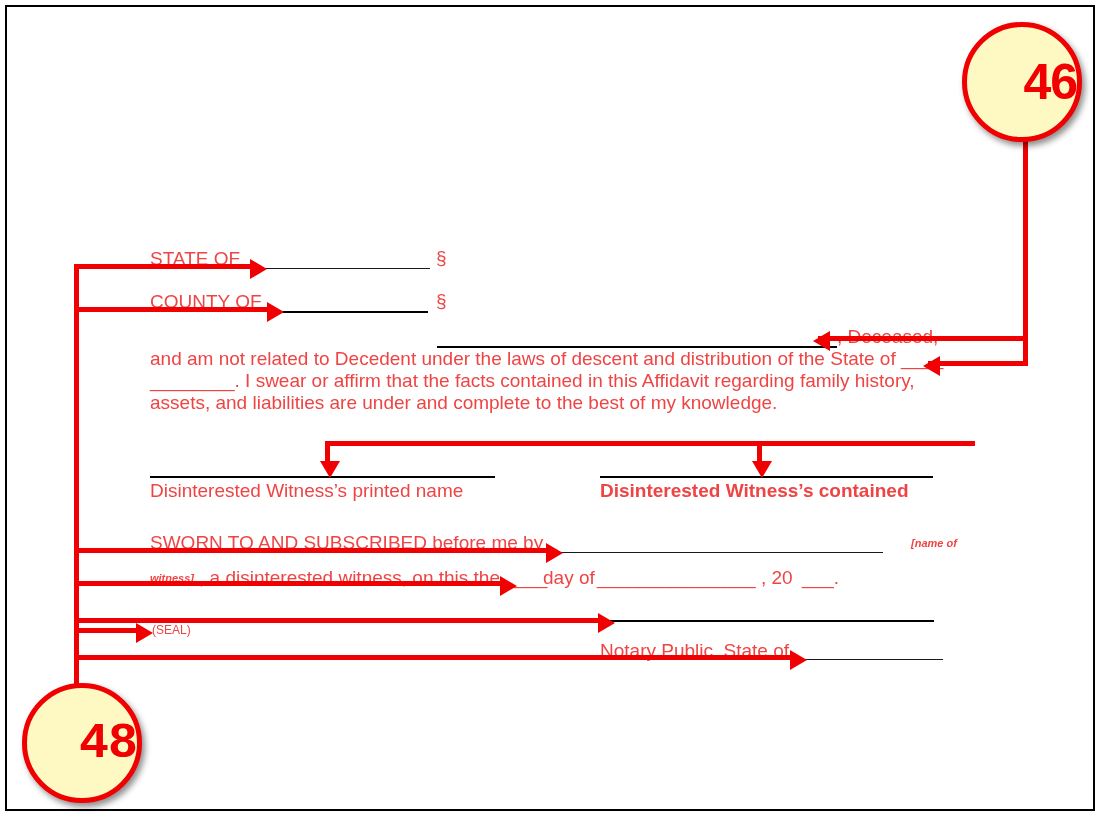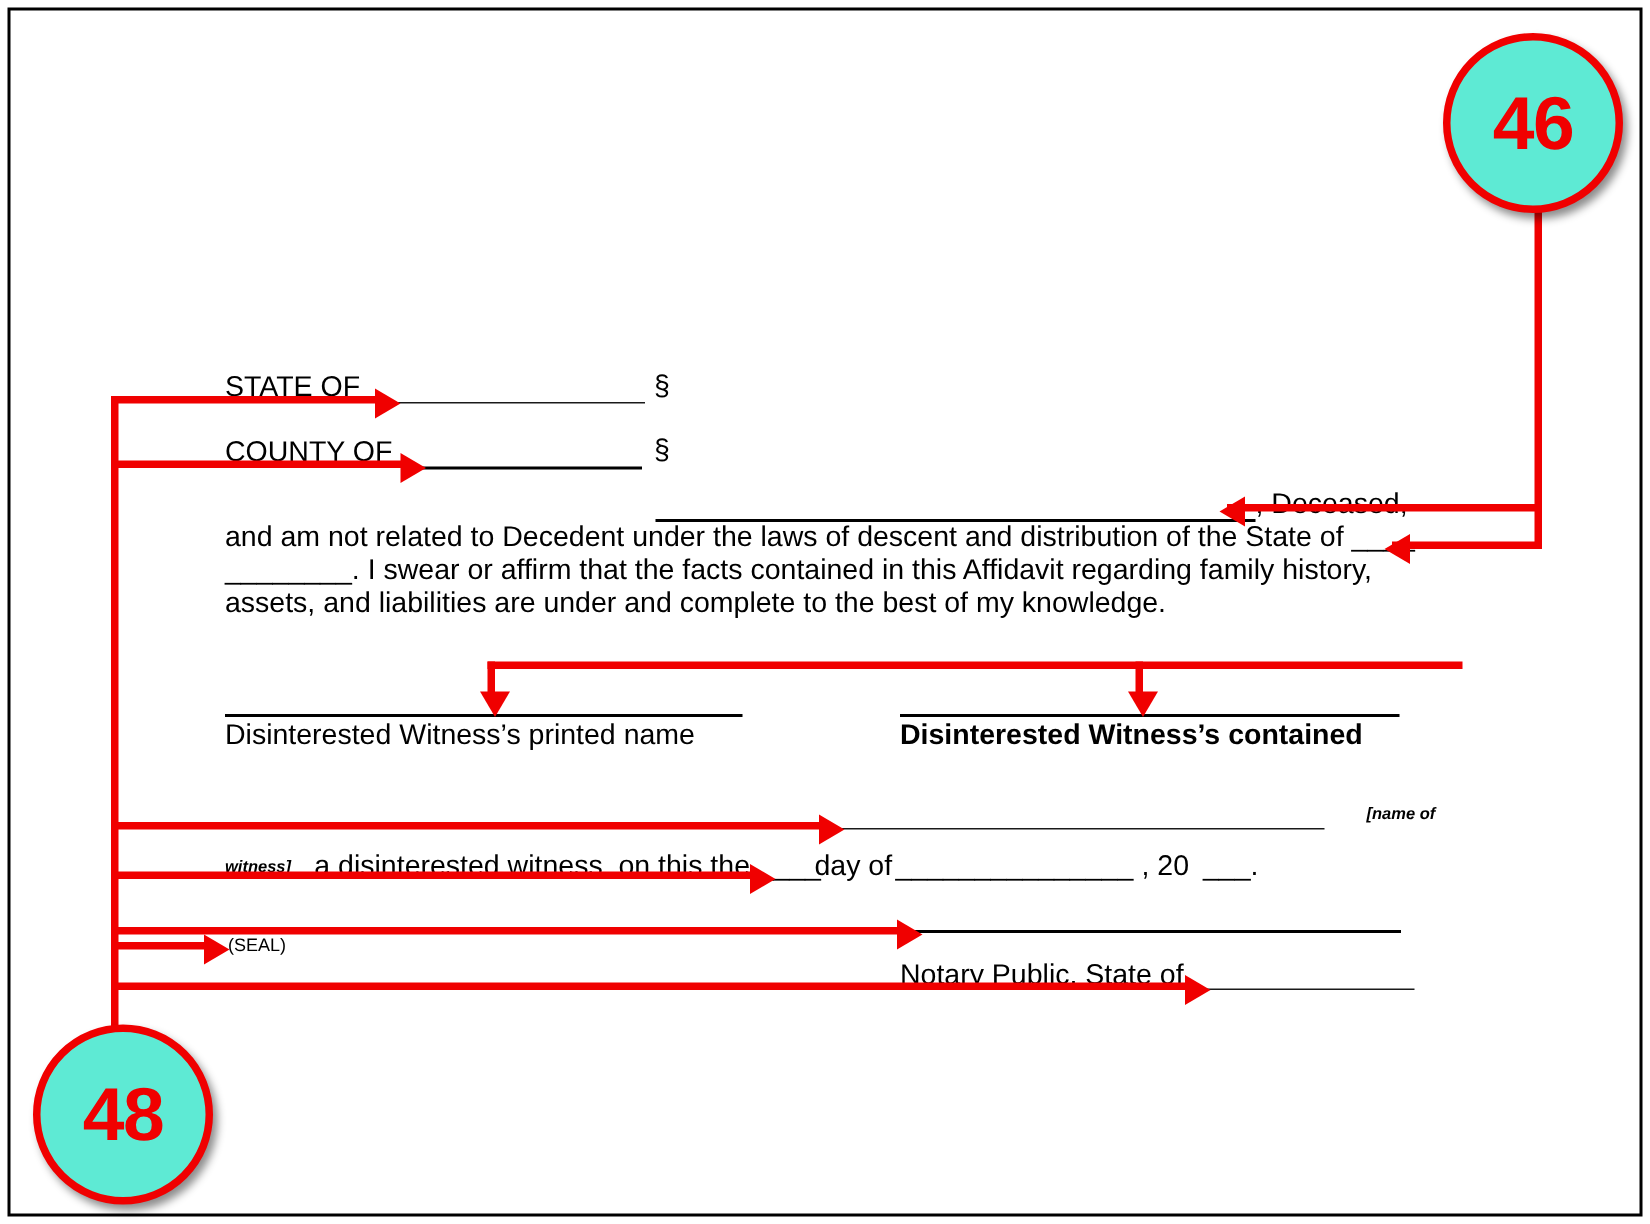--- a/index.html
+++ b/index.html
@@ -6,21 +6,21 @@
   body{width:1100px;height:816px;overflow:hidden;
        font-family:"Liberation Sans", sans-serif;}
 
   #page{position:relative;width:1100px;height:816px;background:#ffffff;box-sizing:border-box;}
 
   
   #frame{position:absolute;left:5px;top:5px;width:1090px;height:806px;
          border:2px solid #000000;box-sizing:border-box;pointer-events:none;}
 
   
-  .doc{position:absolute;color:#000000;white-space:nowrap;}
+  .doc{position:absolute;color:#ef4444;white-space:nowrap;}
   .t18{font-size:19px;line-height:22px;}
   .small-italic{font-size:11px;font-style:italic;font-weight:bold;}
   .seal{font-size:12px;}
   .bold{font-weight:bold;}
 
   
   .rule{position:absolute;height:0;border-top:1.4px solid #1a1a1a;}
   .rule.thick{border-top:2px solid #000000;}
 
   
@@ -29,23 +29,23 @@
 
   .arrow{position:absolute;width:0;height:0;}
   .arrow.left{border-top:10px solid transparent;border-bottom:10px solid transparent;
               border-right:17px solid #f00000;}
   .arrow.right{border-top:10px solid transparent;border-bottom:10px solid transparent;
                border-left:17px solid #f00000;}
   .arrow.down{border-left:10px solid transparent;border-right:10px solid transparent;
               border-top:17px solid #f00000;}
 
   
-  .callout{position:absolute;border-radius:50%;background:#5eead4;
+  .callout{position:absolute;border-radius:50%;background:#fef9c3;
            border:5px solid #f00000;
-           display:flex;align-items:center;justify-content:center;
+           display:flex;align-items:center;justify-content:flex-end;
            box-shadow:3px 4px 6px rgba(0,0,0,0.45);}
   .callout span{color:#f00000;font-weight:bold;letter-spacing:-1px;}
 </style>
 </head>
 <body>
 
 <div id="page">
 
   <div id="frame"></div>
 
@@ -63,20 +63,21 @@
   <div class="doc t18" style="left:150px;top:348px;">and am not related to Decedent under the laws of descent and distribution of the State of ____</div>
   <div class="doc t18" style="left:150px;top:370px;">________.  I swear or affirm that the facts contained in this Affidavit regarding family history,</div>
   <div class="doc t18" style="left:150px;top:392px;">assets, and liabilities are under and complete to the best of my knowledge.</div>
 
   <div class="rule thick" style="left:150px;top:476px;width:345px;"></div>
   <div class="doc t18" style="left:150px;top:480px;">Disinterested Witness’s printed name</div>
 
   <div class="rule thick" style="left:600px;top:476px;width:333px;"></div>
   <div class="doc t18 bold" style="left:600px;top:480px;">Disinterested Witness’s contained</div>
 
+  <div class="doc t18" style="left:150px;top:532px;">SWORN TO AND SUBSCRIBED before me by</div>
   <div class="rule" style="left:551px;top:552px;width:332px;"></div>
   <div class="doc small-italic" style="left:911px;top:537px;">[name of</div>
 
   <div class="doc small-italic" style="left:150px;top:572px;">witness]</div>
   <div class="doc t18" style="left:199px;top:567px;">, a disinterested witness, on this the </div>
   <div class="doc t18" style="left:505px;top:567px;">____</div>
   <div class="doc t18" style="left:543px;top:567px;">day of</div>
   <div class="doc t18" style="left:597px;top:567px;">_______________</div>
   <div class="doc t18" style="left:761px;top:567px;">, 20</div>
   <div class="doc t18" style="left:802px;top:567px;">___.</div>
@@ -120,17 +121,17 @@
   <div class="arrow right" style="left:136px;top:623px;"></div>
 
   <div class="hline" style="left:74px;top:655px;width:718px;"></div>
   <div class="arrow right" style="left:790px;top:650px;"></div>
 
   <div class="callout" style="left:962px;top:22px;width:110px;height:110px;">
     <span style="font-size:50px;">46</span>
   </div>
 
 
-  <div class="callout" style="left:22px;top:683px;width:110px;height:110px;">
+  <div class="callout" style="left:22px;top:683px;width:110px;height:110px;font-family:Liberation Mono, monospace;">
     <span style="font-size:50px;">48</span>
   </div>
 
 </div>
 
 </body></html>

